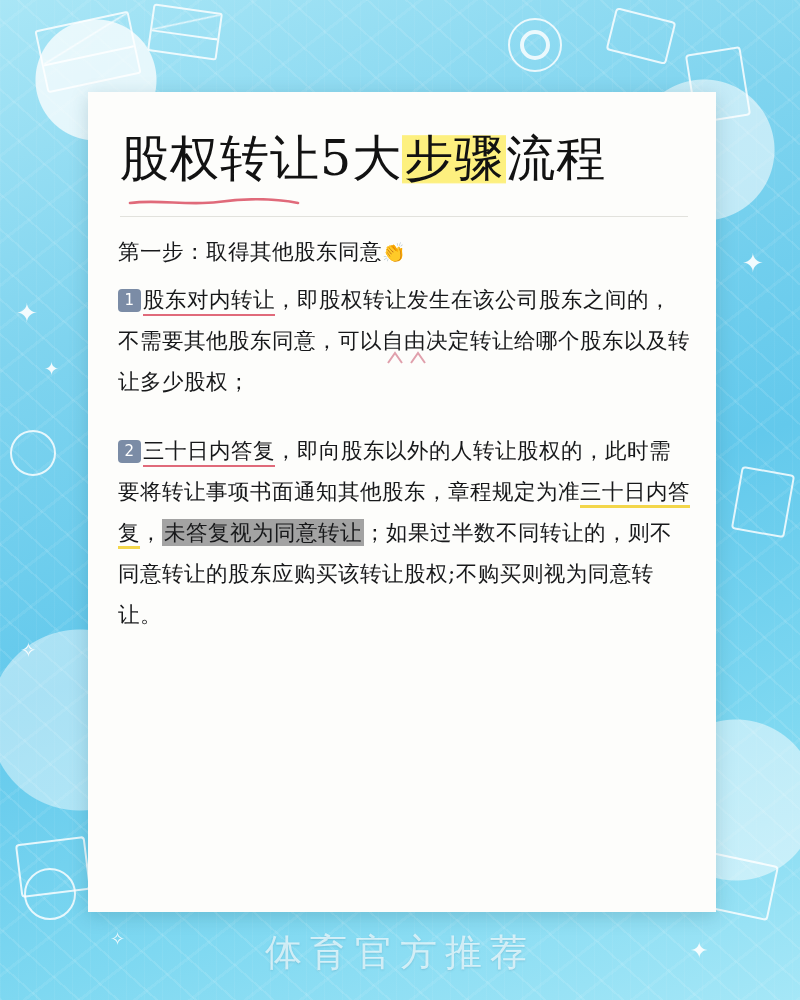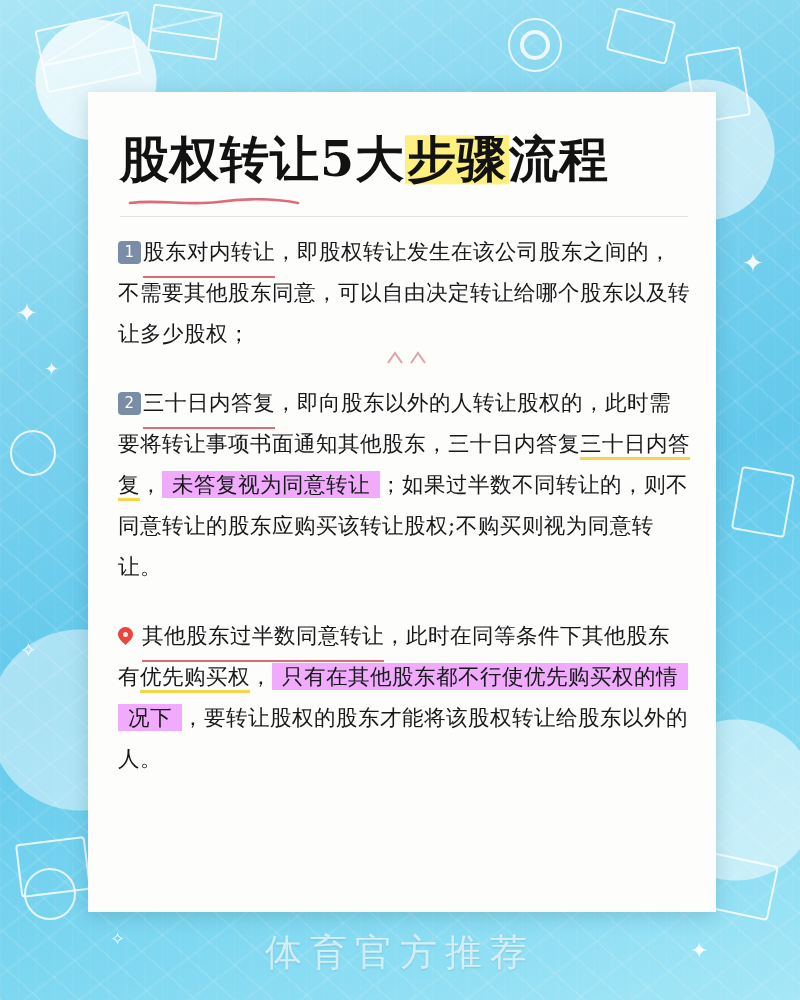--- a/index.html
+++ b/index.html
@@ -74,21 +74,21 @@
     position: absolute;
     inset: 0;
     padding: 26px 26px 0 30px;
     box-sizing: border-box;
   }
 
   
   .title {
     position: relative;
     font-family: "DejaVu Serif", "Liberation Serif", serif;
-    font-weight: 700;
+    font-weight: 400;
     font-size: 49px;
     letter-spacing: 1px;
     color: #121212;
     white-space: nowrap;
     margin: 8px 0 0 2px;
     height: 68px;
     line-height: 66px;
   }
   .title .hl {
     background: linear-gradient(to bottom, rgba(255,245,140,0) 8%, #fdf07f 10%, #fdf07f 92%, rgba(255,245,140,0) 95%);
@@ -158,28 +158,28 @@
   }
   .clap {
     font-family: "DejaVu Sans", sans-serif;
     font-size: 19px;
     color: #e6b04a;
     letter-spacing: -1px;
   }
 
   
   .mark-pink {
-    background: #f0abfc;
-    padding: 1px 10px;
+    background: #a3a3a3;
+    padding: 1px 2px;
     box-decoration-break: clone;
     -webkit-box-decoration-break: clone;
   }
   .u-red {
     border-bottom: 2.5px solid #e06a7a;
-    padding-bottom: 12px;
+    padding-bottom: 2px;
   }
   .u-yellow {
     border-bottom: 3px solid #f3d64a;
     padding-bottom: 1px;
   }
 
   .svg-deco { position: absolute; pointer-events: none; }
 
   
   .watermark {
@@ -227,36 +227,36 @@
       <span>股权转让5大</span><span class="hl">步骤</span><span>流程</span>
       <svg class="title-underline" viewBox="0 0 172 8">
         <path d="M2 5 C 30 1, 60 8, 90 4 S 150 1, 170 5" fill="none" stroke="#e06a7a" stroke-width="2.6" stroke-linecap="round"></path>
       </svg>
     </div>
 
     <div class="divider"></div>
 
     <div class="body">
 
+      <p class="para">
+        <span>第一步：取得其他股东同意</span><span class="clap">👏</span>
+      </p>
 
       <p class="para">
         <span class="numbox">1</span><span class="u-red">股东对内转让</span><span>，即股权转让发生在该公司股东之间的，不需要其他股东同意，可以自由决定转让给哪个股东以及转让多少股权；</span>
       </p>
 
       <div class="gap"></div>
 
       <p class="para">
-        <span class="numbox">2</span><span class="u-red">三十日内答复</span><span>，即向股东以外的人转让股权的，此时需要将转让事项书面通知其他股东，三十日内答复</span><span class="u-yellow">三十日内答复</span><span>，</span><span class="mark-pink">未答复视为同意转让</span><span>；如果过半数不同转让的，则不同意转让的股东应购买该转让股权;不购买则视为同意转让。</span>
+        <span class="numbox">2</span><span class="u-red">三十日内答复</span><span>，即向股东以外的人转让股权的，此时需要将转让事项书面通知其他股东，章程规定为准</span><span class="u-yellow">三十日内答复</span><span>，</span><span class="mark-pink">未答复视为同意转让</span><span>；如果过半数不同转让的，则不同意转让的股东应购买该转让股权;不购买则视为同意转让。</span>
       </p>
 
       <div class="gap"></div>
 
-      <p class="para">
-        <span class="pin"></span><span class="u-red">其他股东过半数同意转让</span><span>，此时在同等条件下其他股东有</span><span class="u-yellow">优先购买权</span><span>，</span><span class="mark-pink">只有在其他股东都不行使优先购买权的情况下</span><span>，要转让股权的股东才能将该股权转让给股东以外的人。</span>
-      </p>
 
       <div class="gap"></div>
 
 
     </div>
 
     <svg class="svg-deco" style="left:296px; top:258px; width:52px; height:16px;" viewBox="0 0 52 16">
       <path d="M4 13 L11 3 L18 13" fill="none" stroke="#e0a0ac" stroke-width="2"></path>
       <path d="M27 13 L34 3 L41 13" fill="none" stroke="#e0a0ac" stroke-width="2"></path>
     </svg>

